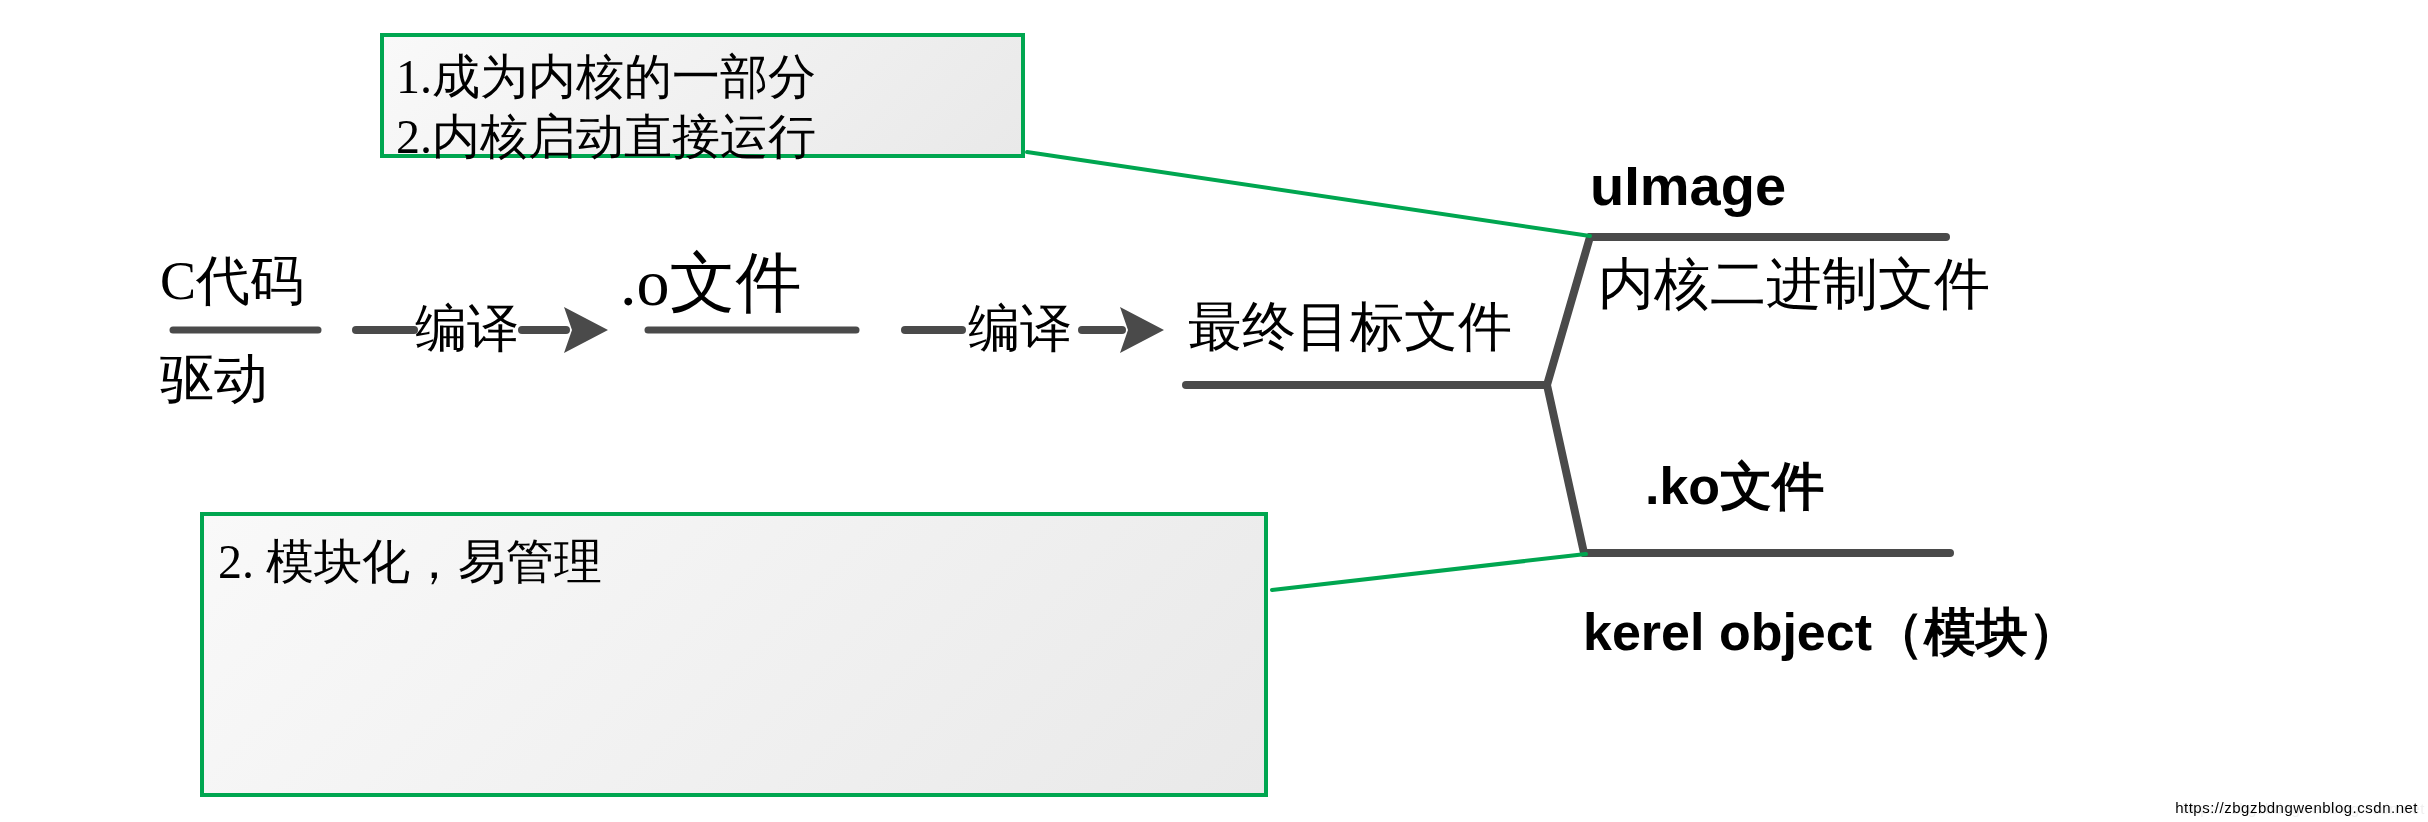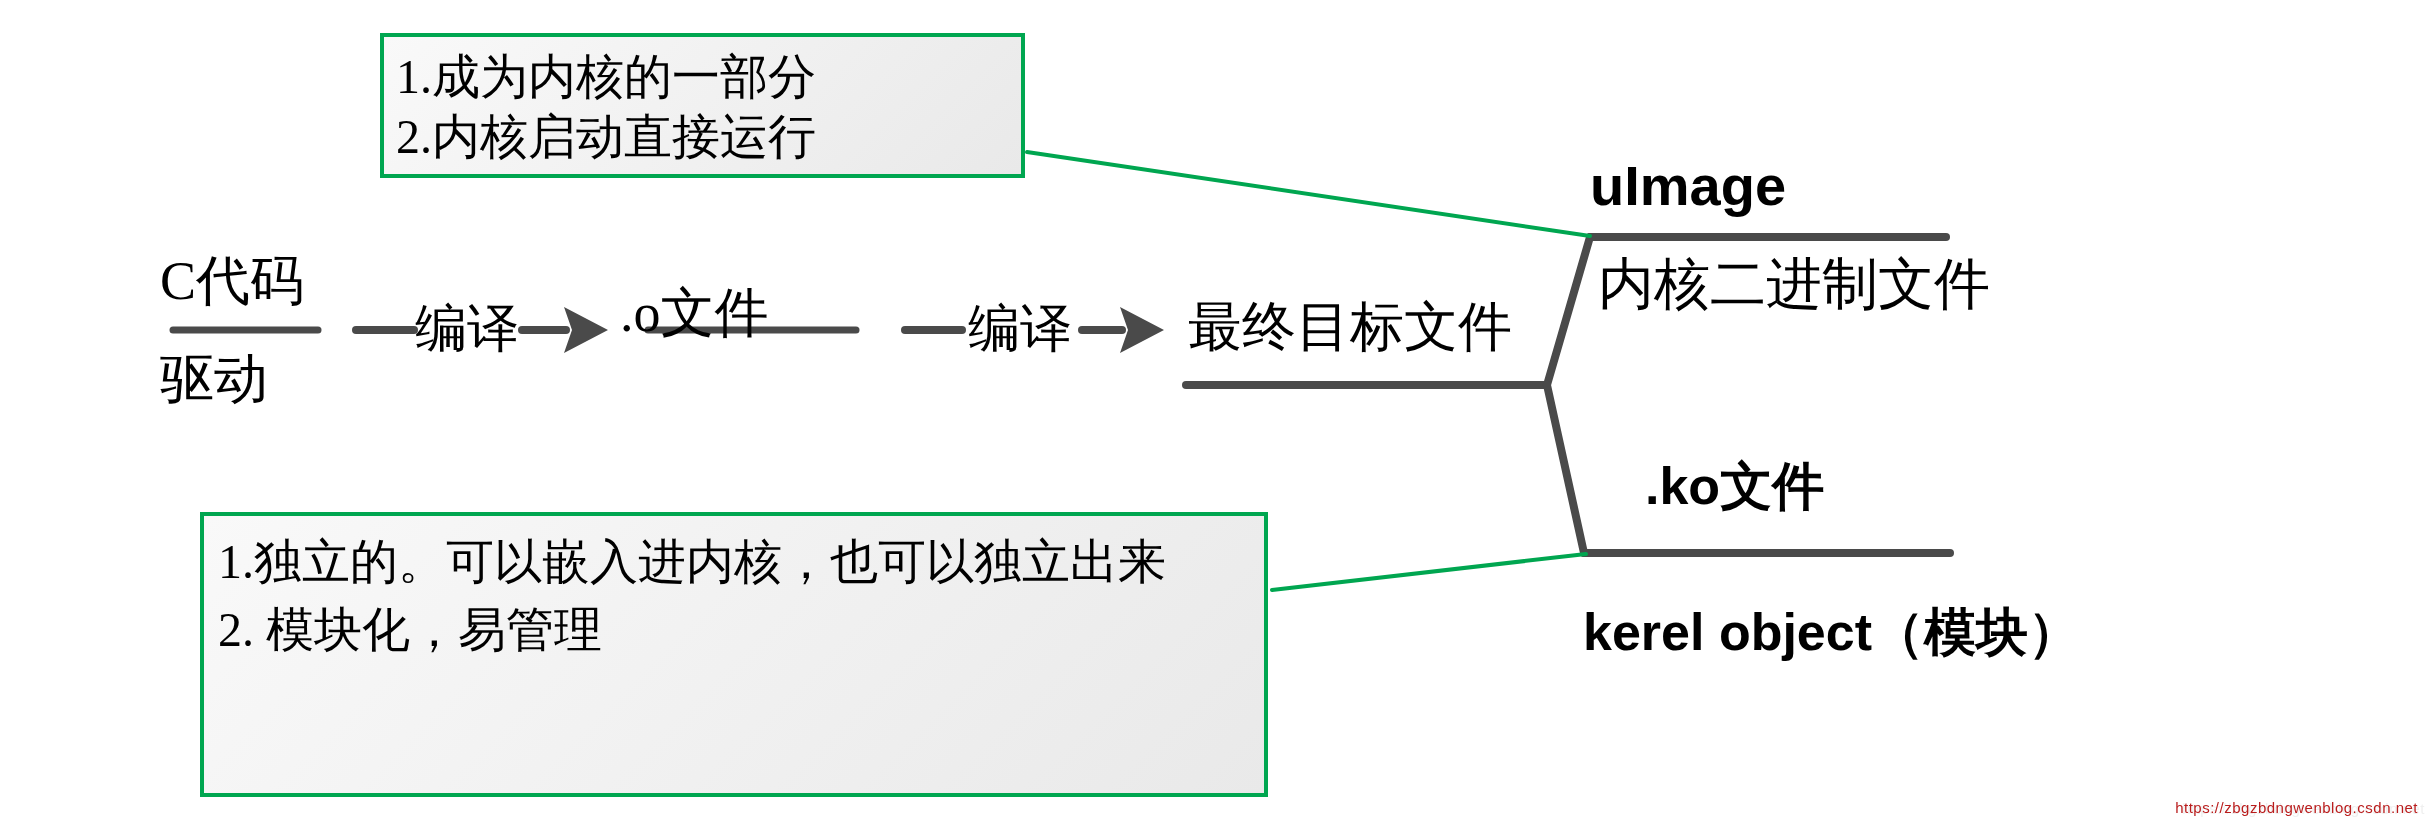--- a/index.html
+++ b/index.html
@@ -13,45 +13,45 @@
   }
   svg.skeleton{position:absolute;left:0;top:0;}
   .txt{position:absolute;white-space:nowrap;line-height:1;}
   .cjk{font-family:"Liberation Serif","DejaVu Serif",serif;}
   .latin{font-family:"Liberation Sans","DejaVu Sans",sans-serif;font-weight:700;}
   .center{}
   
   .src-top   {left:160px;top:254px;width:160px;font-size:54px;}
   .src-bot   {left:160px;top:352px;width:160px;font-size:54px;}
   .arrow1-lb {left:415px;top:303px;width:106px;font-size:52px;}
-  .mid-top   {left:620px;top:250px;width:260px;font-size:54px;margin-top:36px;}
+  .mid-top   {left:620px;top:250px;width:260px;font-size:66px;}
   .mid-bot   {left:630px;top:352px;width:240px;font-size:54px;}
   .arrow2-lb {left:968px;top:303px;width:112px;font-size:52px;}
   .final-lb  {left:1188px;top:300px;width:360px;font-size:54px;}
   
   .ui-title  {left:1590px;top:158px;width:356px;font-size:56px;}
   .ui-sub    {left:1598px;top:256px;font-size:56px;}
   .ko-title  {left:1645px;top:460px;font-size:52px;font-weight:700;}
   .ko-sub    {left:1583px;top:606px;font-size:52px;font-weight:700;}
   
   .note-box{
     position:absolute;
     box-sizing:border-box;
     border:4px solid #00a650;
     background:linear-gradient(135deg,#f9f9f9 0%,#e9e9e9 100%);
     font-size:48px;
   }
-  .note-top{left:380px;top:33px;width:645px;height:145px;padding:10px 0 0 12px;line-height:60px;}
+  .note-top{left:380px;top:33px;width:645px;height:125px;padding:10px 0 0 12px;line-height:60px;}
   .note-bottom{left:200px;top:512px;width:1068px;height:285px;padding:12px 0 0 14px;line-height:68px;}
   .note-line{white-space:nowrap;}
   
   .watermark{
     position:absolute;right:10px;bottom:6px;
     font-family:"Liberation Sans","DejaVu Sans",sans-serif;
-    font-size:15px;color:#b91c1c;
+    font-size:15px;color:#000000;
     text-shadow:7px 1px 0 #efefef;
     letter-spacing:0.5px;
     margin-left:12px;
   }
 </style>
 </head>
 <body>
 
 <div class="canvas">
 
@@ -95,19 +95,18 @@
 
   <div class="txt cjk ui-sub">内核二进制文件</div>
   <div class="txt latin ko-sub">kerel object（模块）</div>
 
   <div class="note-box note-top cjk">
     <div class="note-line">1.成为内核的一部分</div>
     <div class="note-line">2.内核启动直接运行</div>
   </div>
 
   <div class="note-box note-bottom cjk">
-    <div class="note-line">1.独立的。可以嵌入进内核，也可以独立出来</div>
     <div class="note-line">2. 模块化，易管理</div>
   </div>
 
   <div class="watermark">https://zbgzbdngwenblog.csdn.net</div>
 
 </div>
 
 </body></html>

